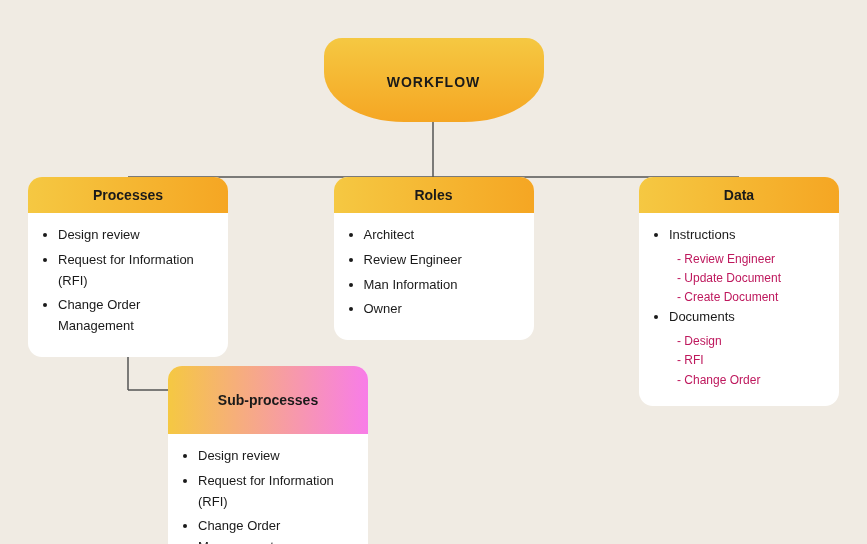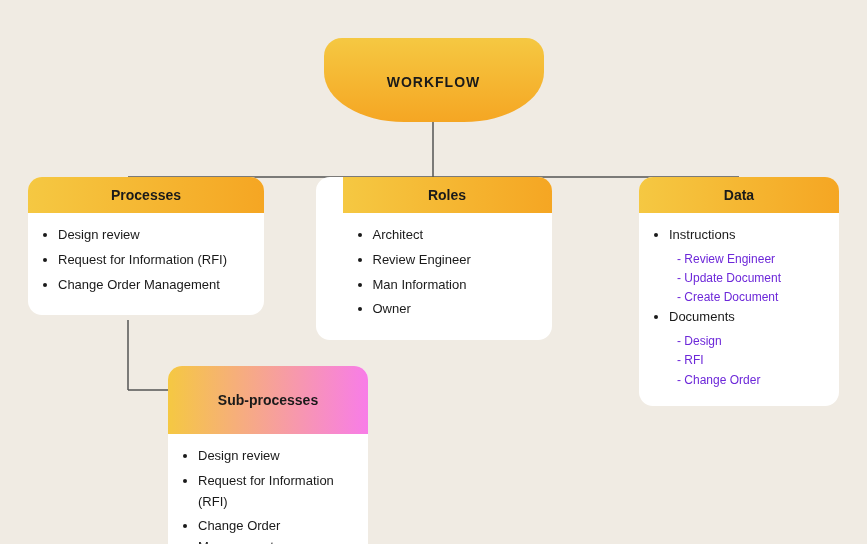--- a/index.html
+++ b/index.html
@@ -47,21 +47,21 @@
       font-size: 14px;
       font-weight: 900;
       letter-spacing: 1px;
       color: #1a1a1a;
       margin-top: 18px;
     }
 
     
     .category-box {
       position: absolute;
-      width: 236px;
+      width: 200px;
       border-radius: 14px;
       overflow: hidden;
       background: #fff;
     }
 
     .category-header {
       padding: 10px 12px;
       text-align: center;
       font-weight: 800;
       font-size: 14px;
@@ -92,21 +92,20 @@
     .processes-box {
       top: 177px;
       left: 28px;
     }
 
     
     .roles-box {
       top: 177px;
       left: 50%;
       transform: translateX(-50%);
-      padding-left: 27px;
     }
 
     
     .data-box {
       top: 177px;
       right: 28px;
       width: 200px;
     }
 
     
@@ -126,21 +125,21 @@
       font-weight: 800;
       font-size: 14px;
       color: #1a1a1a;
       background: linear-gradient(90deg, #f5c842, #f87de8);
     }
 
     
     .sub-item {
       padding-left: 8px;
       font-size: 12px;
-      color: #6d28d9;
+      color: #be185d;
       line-height: 1.6;
     }
   </style>
 </head>
 <body>
 
 <div class="diagram">
 
   <svg class="connectors" xmlns="http://www.w3.org/2000/svg">
 

